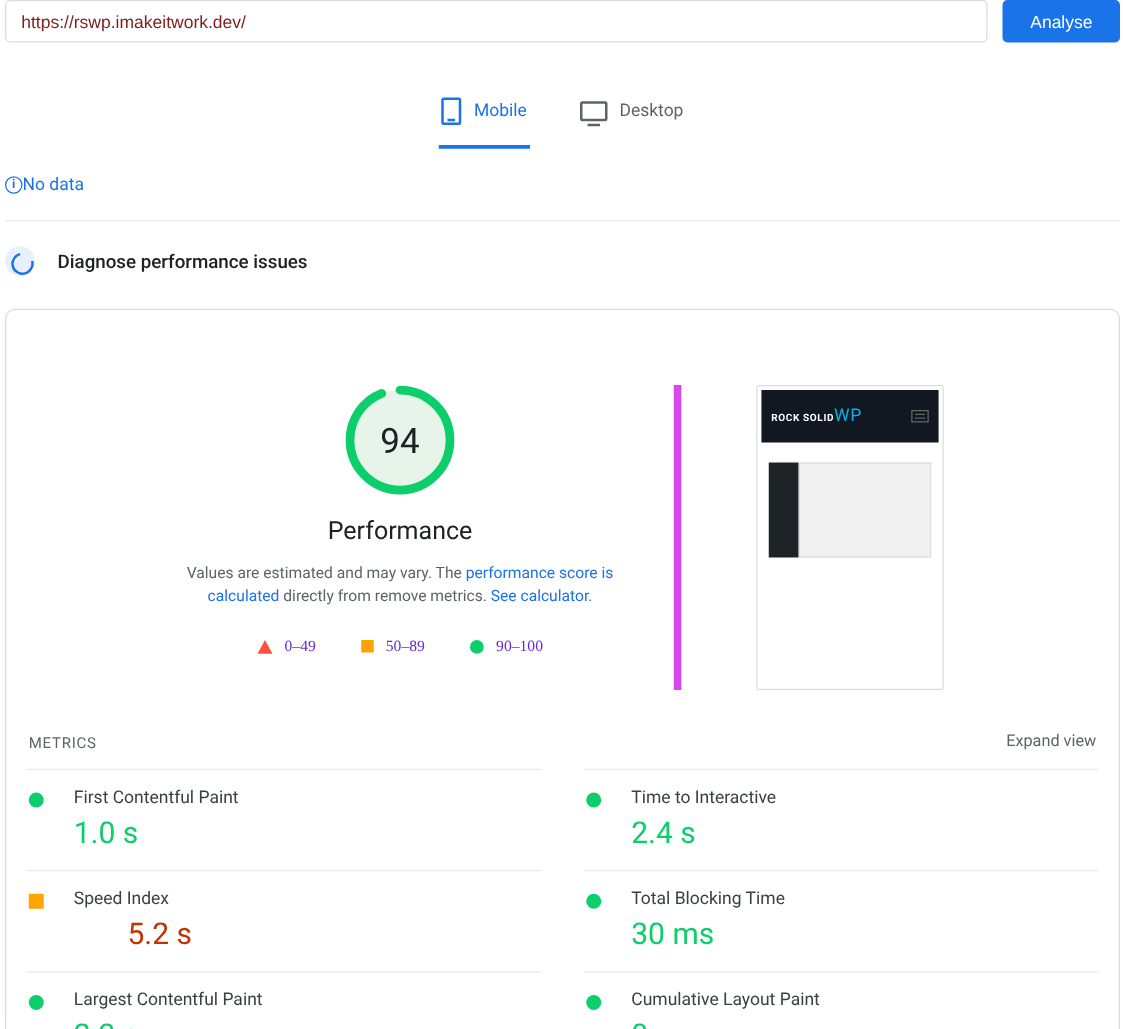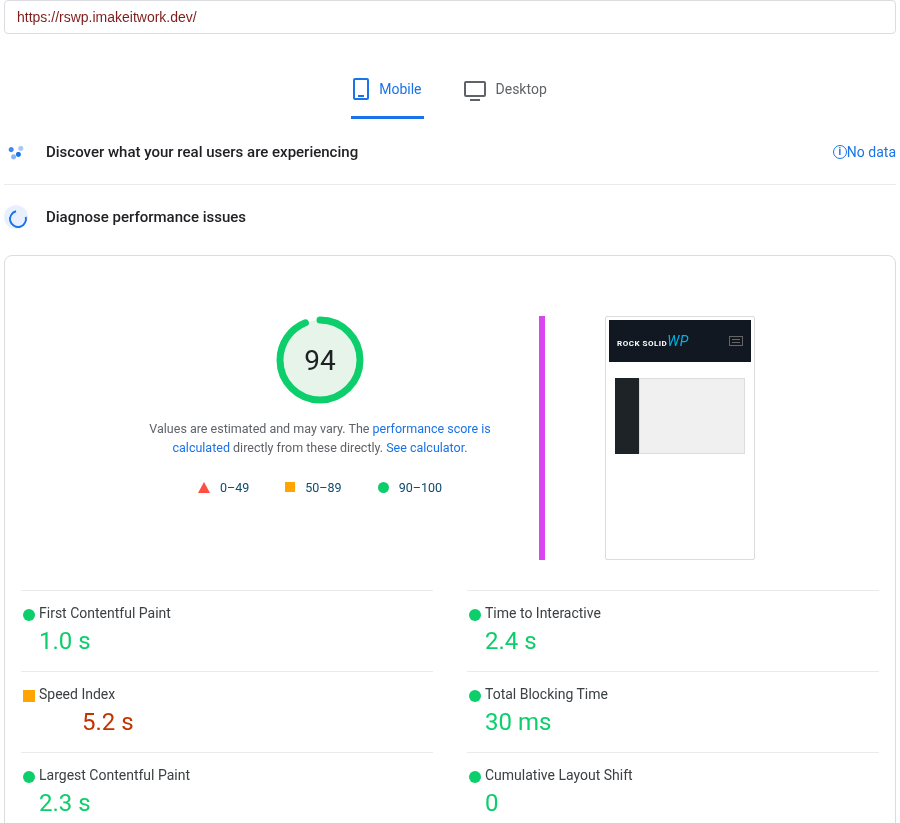--- a/index.html
+++ b/index.html
@@ -196,21 +196,22 @@
     color: #5f6368;
     line-height: 1.5;
   }
   .perf-note a { color: #1a73e8; text-decoration: none; }
   .ranges {
     display: flex;
     justify-content: center;
     gap: 36px;
     margin-top: 22px;
     font-size: 12.5px;
-    color: #0c4a6e;
+    color: #6d28d9;
+    font-family: Liberation Serif, serif;
   }
   .rng { display: flex; align-items: center; gap: 10px; }
   .tri {
     width: 0; height: 0;
     border-left: 6px solid transparent;
     border-right: 6px solid transparent;
     border-bottom: 11px solid #ff4e42;
   }
   .sq { width: 10px; height: 10px; background: #ffa400; }
   .ci { width: 11px; height: 11px; border-radius: 50%; background: #0cce6b; }
@@ -229,21 +230,21 @@
   }
   .shot .bar {
     height: 42px;
     background: #111821;
     display: flex;
     align-items: center;
     justify-content: space-between;
     padding: 0 8px;
   }
   .shot .logo { color:#fff; font-size: 8px; font-weight:700; letter-spacing:0.5px; }
-  .shot .logo .wp { color:#00b3e6; font-size:14px; font-weight:400; font-style:italic; }
+  .shot .logo .wp { color:#00b3e6; font-size:14px; font-weight:400; }
   .shot .ham { width:14px; height:10px; border:1px solid #666; position:relative; }
   .shot .ham::before, .shot .ham::after { content:''; position:absolute; left:2px; right:2px; height:1px; background:#666; }
   .shot .ham::before { top:2px; } .shot .ham::after { bottom:2px; }
   .shot .panel {
     margin: 16px 6px 8px 6px;
     height: 76px;
     display:flex;
   }
   .shot .panel .side { width:24px; background:#1d2327; }
   .shot .panel .main { flex:1; background:#f0f0f0; border:1px solid #ddd; }
@@ -265,53 +266,50 @@
   .expand { font-size: 13px; letter-spacing: 0; cursor: pointer; }
   .metrics-grid {
     display: grid;
     grid-template-columns: 1fr 1fr;
     gap: 0 34px;
   }
   .metric {
     border-top: 1px solid #e8eaed;
     padding: 14px 2px 16px 2px;
     display: flex;
-    gap: 4px;
+    gap: 24px;
   }
   .mark { width: 12px; height: 12px; margin-top: 4px; flex-shrink: 0; }
   .mark.g { border-radius: 50%; background: #0cce6b; }
   .mark.o { background: #ffa400; }
   .m-label { font-size: 14px; color: #3c4043; margin-bottom: 6px; }
   .m-value { font-size: 24px; font-weight: 400; }
   .m-value.g { color: #0cce6b; }
   .m-value.o { color: #c33300; margin-left: 43px; }
 </style>
 </head>
 <body>
 
 <div class="url-row">
   <input class="url-input" type="text" value="https://rswp.imakeitwork.dev/" style="">
+  <button class="analyse-btn">Analyse</button>
 </div>
 
 <div class="tabs-row">
   <div class="tab active">
     <span class="dev-icon phone"></span>
     <span>Mobile</span>
   </div>
   <div class="tab">
     <span class="dev-icon desktop"></span>
     <span>Desktop</span>
   </div>
 </div>
 
 <div class="section-row">
-  <div class="section-left">
-    <span class="sec-icon crux"></span>
-    <span class="sec-title">Discover what your real users are experiencing</span>
-  </div>
   <div class="no-data">
     <span class="info-icon"></span>
     <span>No data</span>
   </div>
 </div>
 
 <div class="section-row noborder">
   <div class="section-left">
     <span class="sec-icon lh"></span>
     <span class="sec-title">Diagnose performance issues</span>
@@ -322,22 +320,23 @@
 
   <div class="gauge-row">
     <div class="gauge-area">
       <div class="gauge">
         <svg width="88" height="88" viewBox="0 0 88 88">
           <circle class="gauge-bg" cx="44" cy="44" r="40"></circle>
           <circle class="gauge-ring" cx="44" cy="44" r="40" stroke-dasharray="236 251" stroke-linecap="round"></circle>
         </svg>
         <div class="gauge-score">94</div>
       </div>
+      <div class="perf-title">Performance</div>
       <div class="perf-note">
-        <span>Values are estimated and may vary. The </span><a href="#">performance score is calculated</a><span> directly from these directly. </span><a href="#">See calculator.</a>
+        <span>Values are estimated and may vary. The </span><a href="#">performance score is calculated</a><span> directly from remove metrics. </span><a href="#">See calculator.</a>
       </div>
       <div class="ranges">
         <div class="rng">
             <span class="tri"></span>
             <span>0–49</span>
           </div>
         <div class="rng">
             <span class="sq"></span>
             <span>50–89</span>
           </div>
@@ -354,20 +353,24 @@
           <span class="ham"></span>
         </div>
         <div class="panel">
             <div class="side"></div>
             <div class="main"></div>
           </div>
       </div>
     </div>
   </div>
 
+  <div class="metrics-hdr">
+    <span>METRICS</span>
+    <span class="expand">Expand view</span>
+  </div>
 
   <div class="metrics-grid" id="metrics-grid">
       <div class="metric">
         <span class="mark g"></span>
         <div>
           <div class="m-label">First Contentful Paint</div>
           <div class="m-value g">1.0 s</div>
         </div>
       </div>
       <div class="metric">
@@ -394,19 +397,19 @@
       <div class="metric">
         <span class="mark g"></span>
         <div>
           <div class="m-label">Largest Contentful Paint</div>
           <div class="m-value g">2.3 s</div>
         </div>
       </div>
       <div class="metric">
         <span class="mark g"></span>
         <div>
-          <div class="m-label">Cumulative Layout Shift</div>
+          <div class="m-label">Cumulative Layout Paint</div>
           <div class="m-value g">0</div>
         </div>
       </div>
     </div>
 
 </div>
 
 </body></html>

